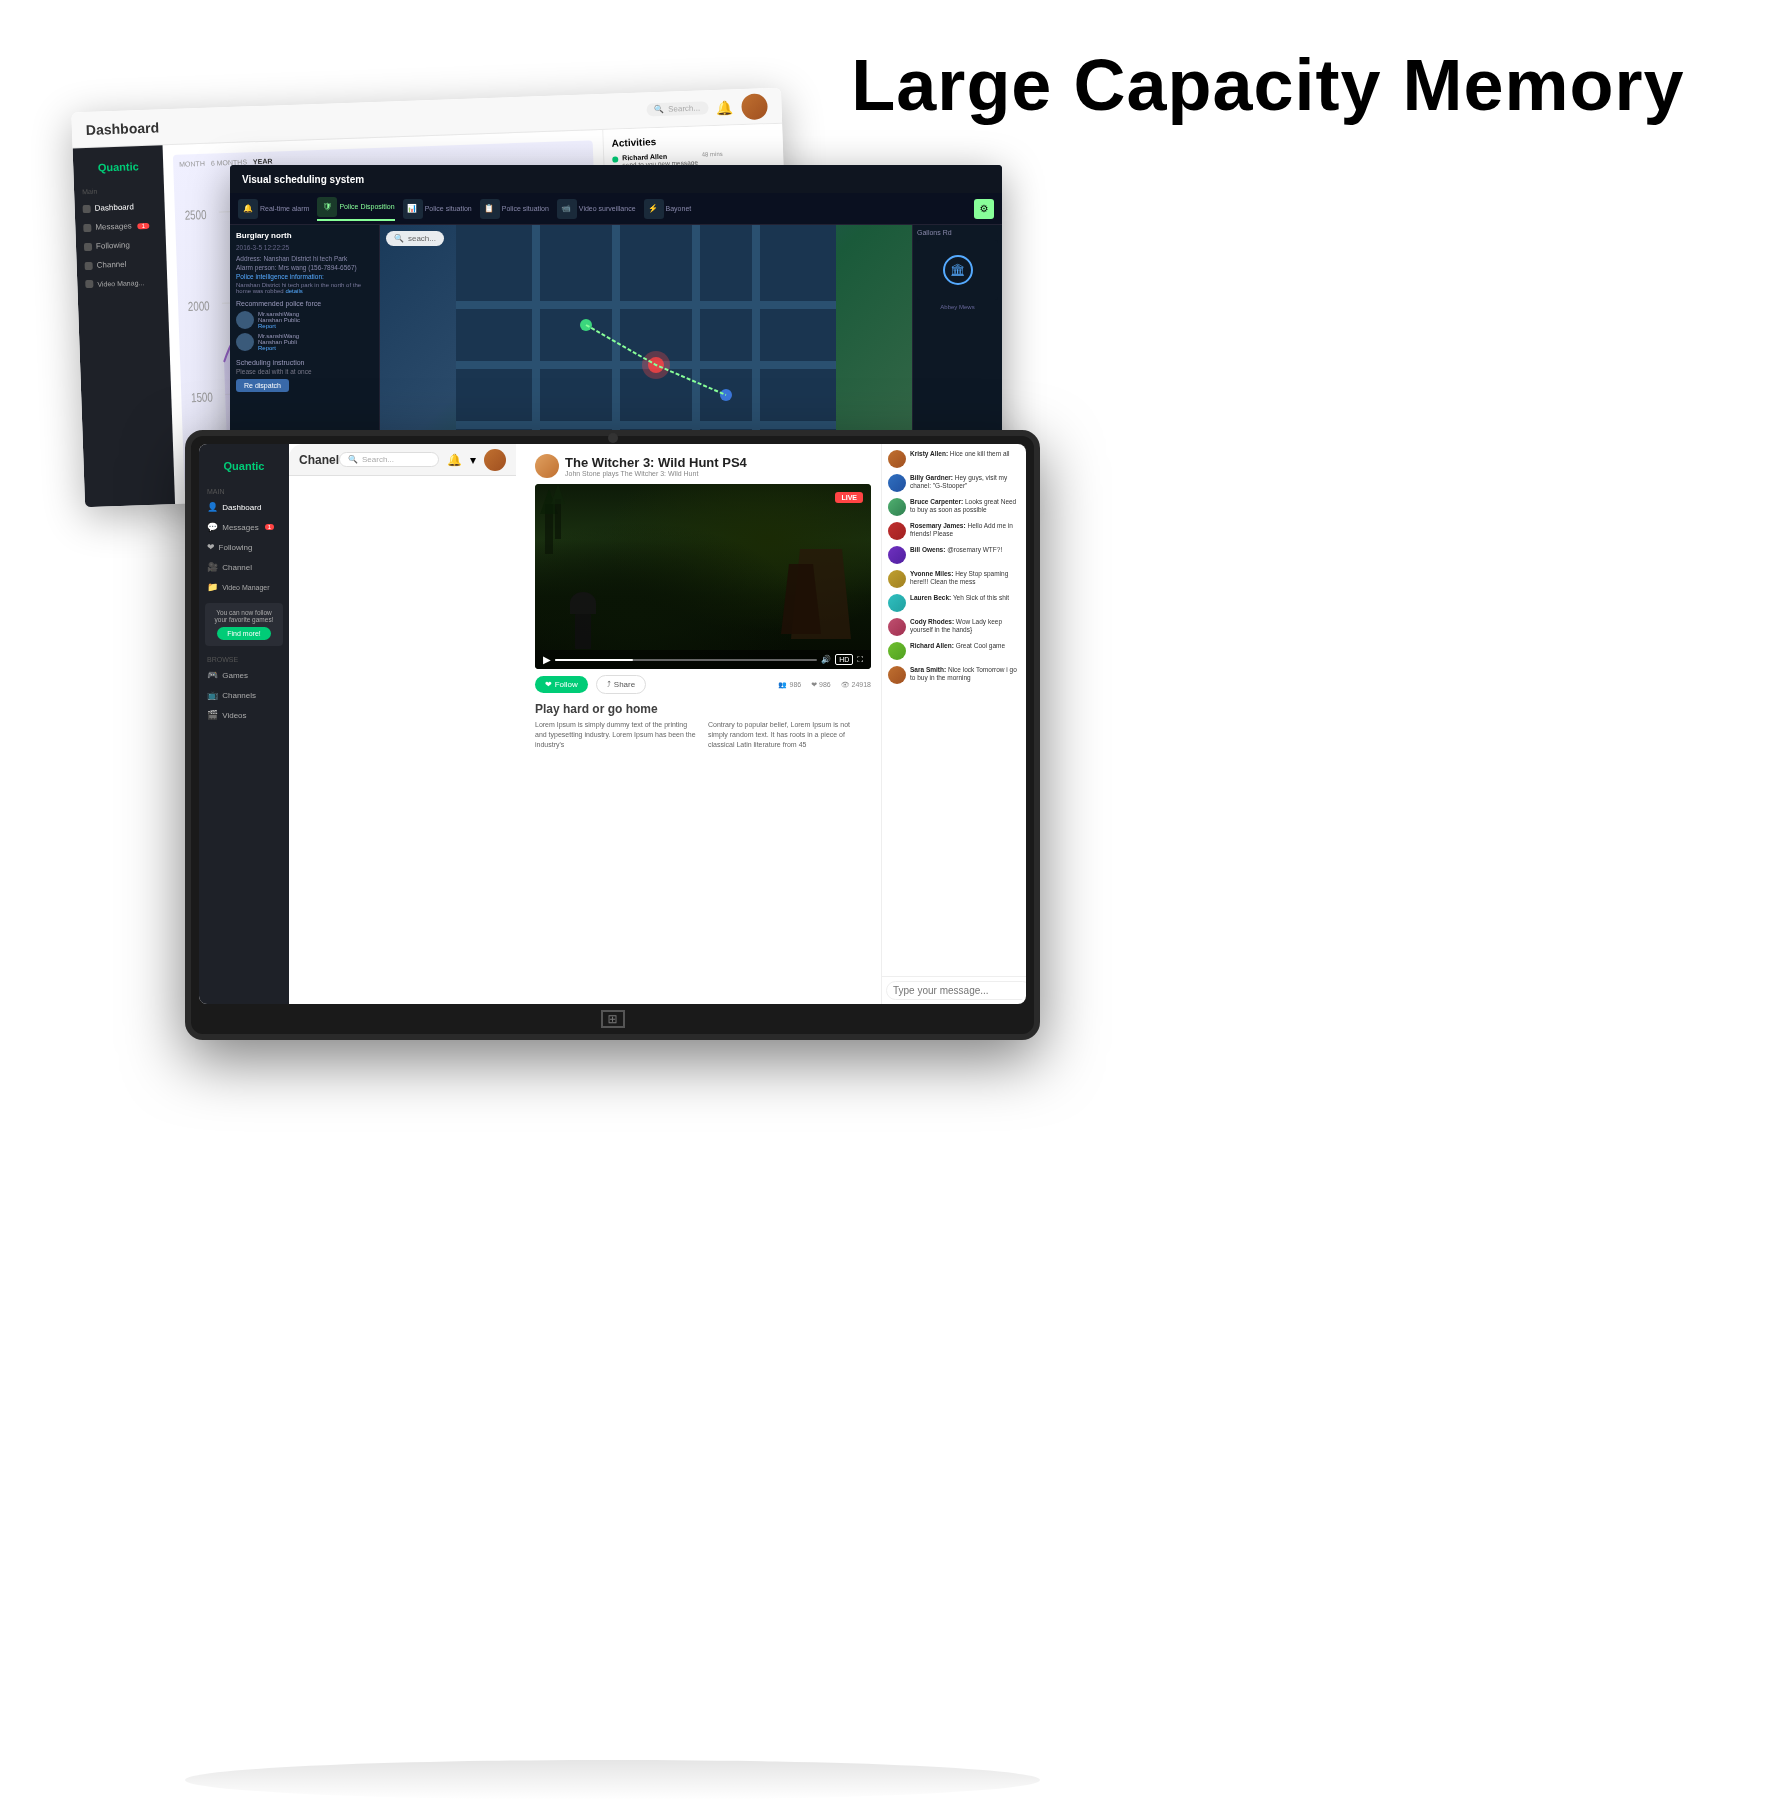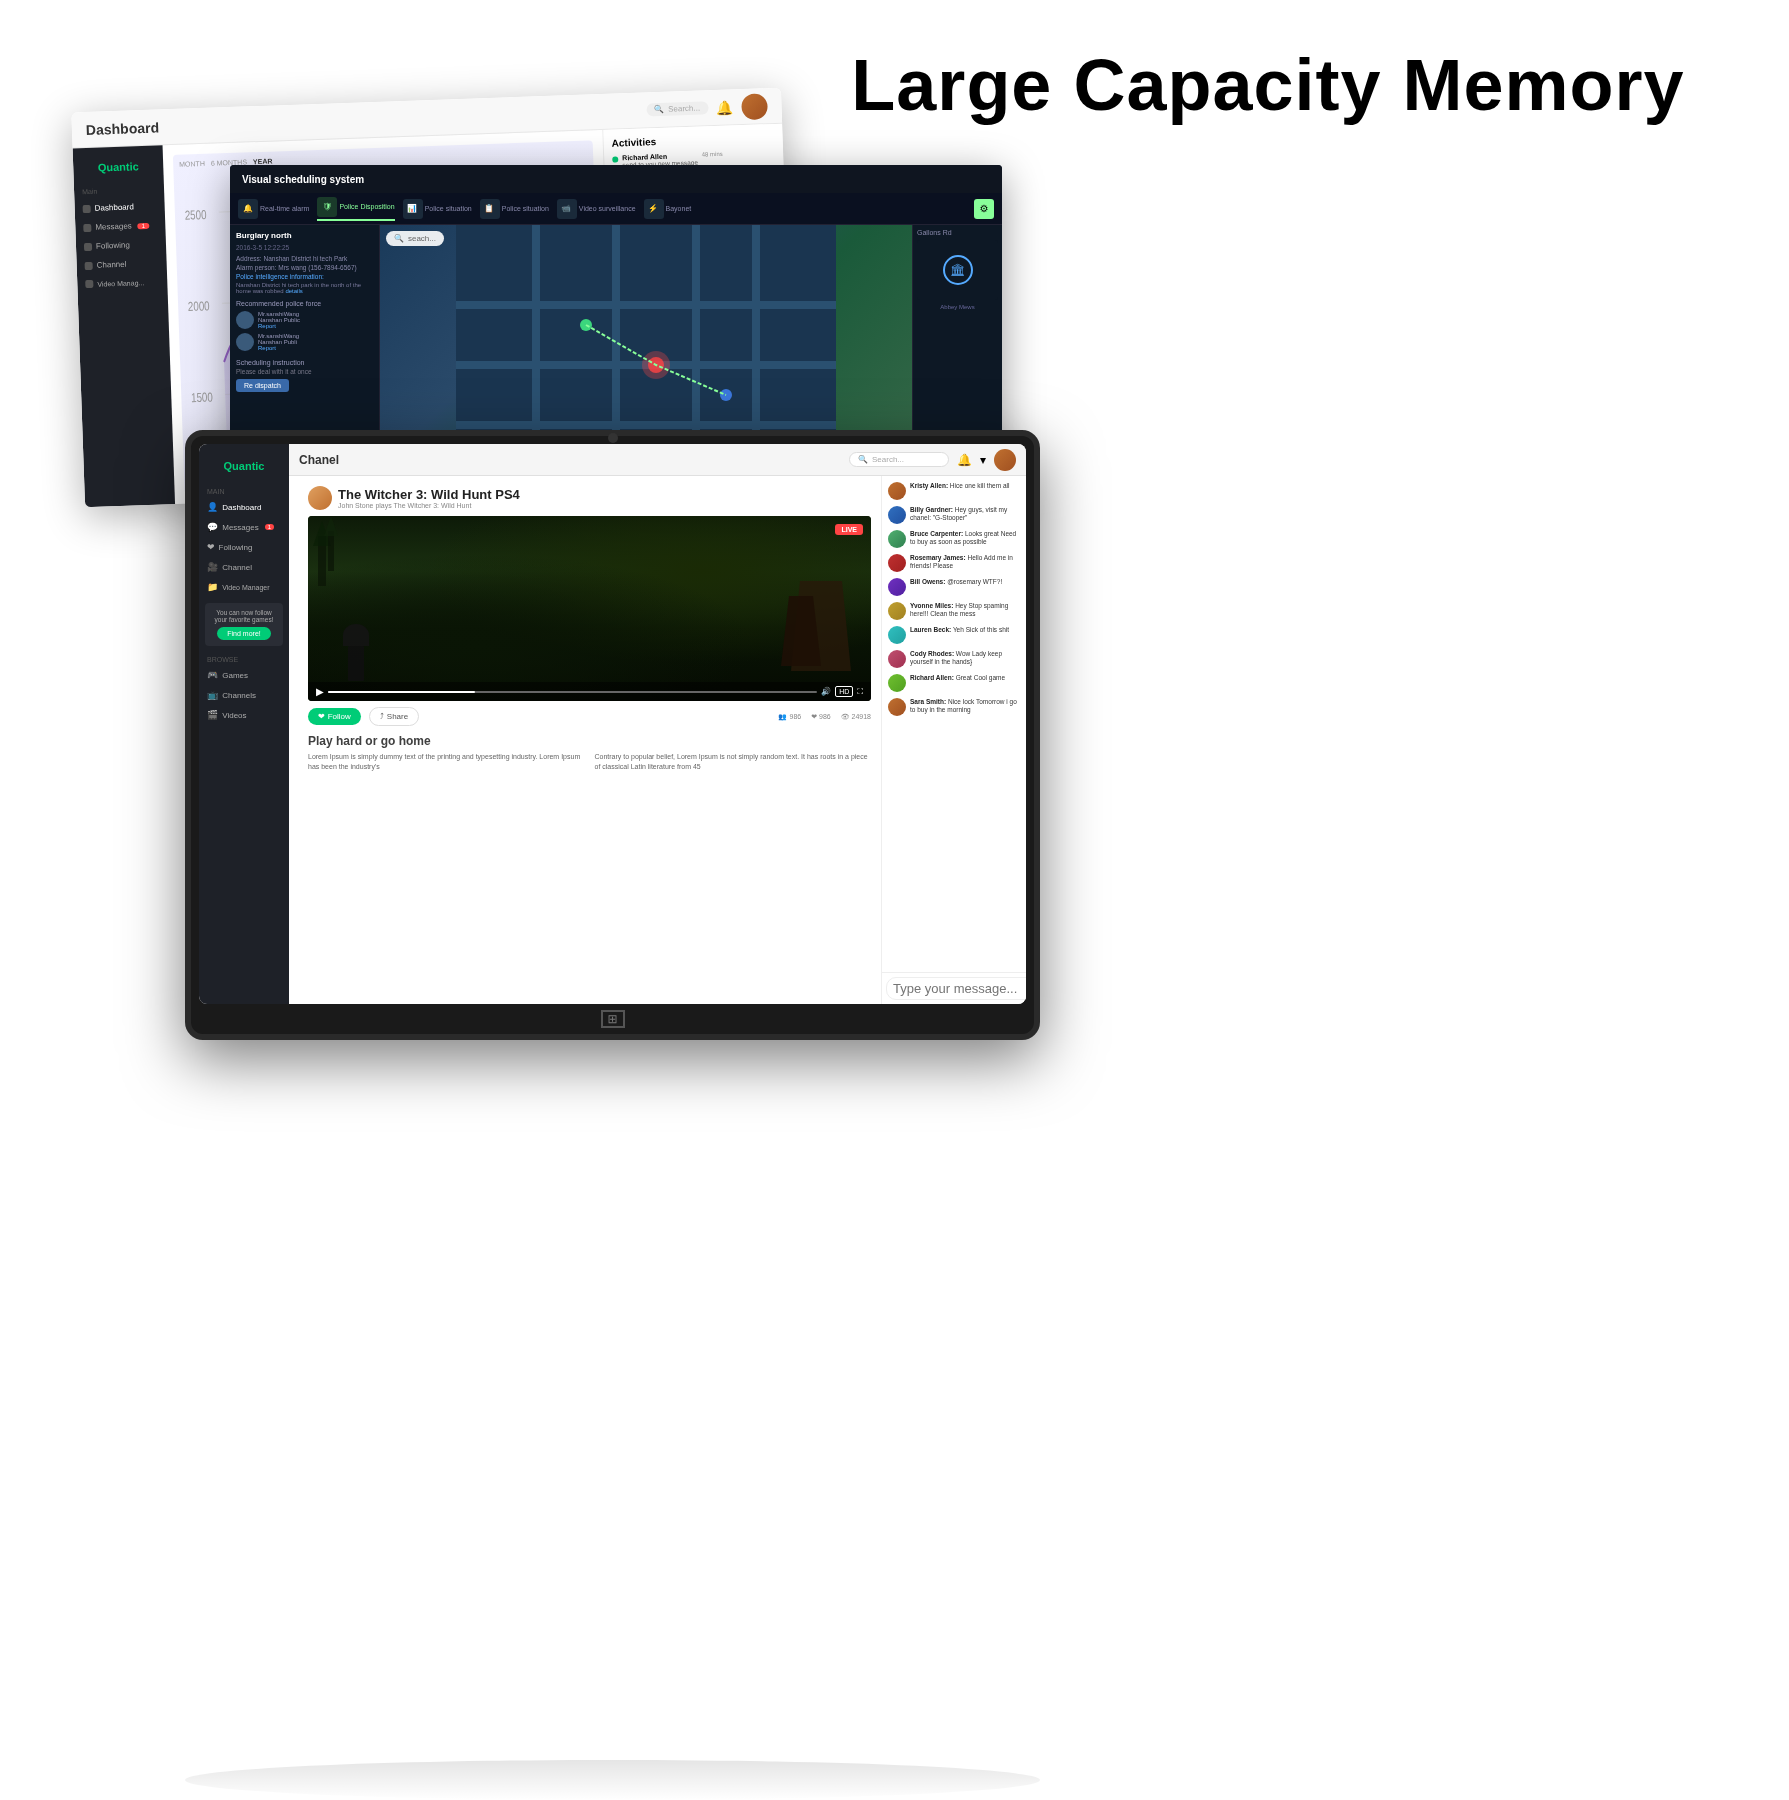--- a/index.html
+++ b/index.html
@@ -131,22 +131,23 @@
       padding: 3px 10px;
       font-size: 7px;
       margin-top: 4px;
       cursor: pointer;
     }
 
     
     .tablet-main {
       flex: 1;
       display: flex;
-      flex-direction: column;
+      flex-direction: row;
       overflow: hidden;
+      border-radius: 14px;
     }
     .tablet-header {
       background: #f5f5f5;
       padding: 5px 10px;
       display: flex;
       align-items: center;
       justify-content: space-between;
       border-bottom: 1px solid #e0e0e0;
       height: 32px;
     }
@@ -338,21 +339,21 @@
       border-top: 1px solid #eee;
       display: flex;
       align-items: center;
       gap: 4px;
     }
     .tablet-chat-field {
       flex: 1;
       border: 1px solid #eee;
       border-radius: 10px;
       padding: 3px 6px;
-      font-size: 13px;
+      font-size: 10px;
       color: #aaa;
     }
     .tablet-send-btn {
       font-size: 7px;
       color: #00cc77;
       font-weight: bold;
       background: none;
       border: none;
       cursor: pointer;
     }

